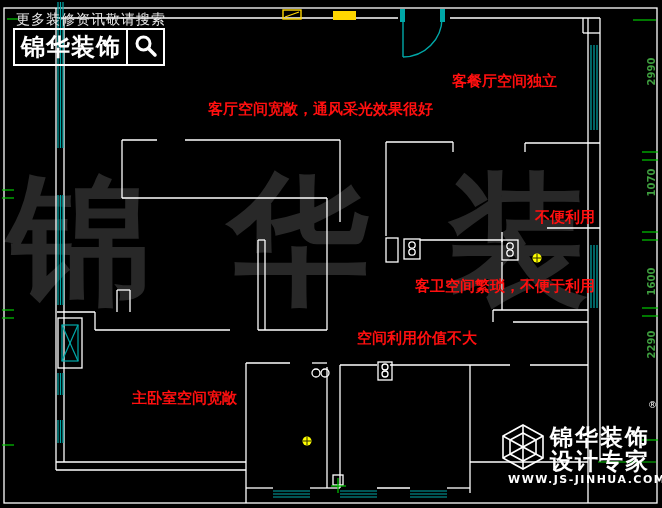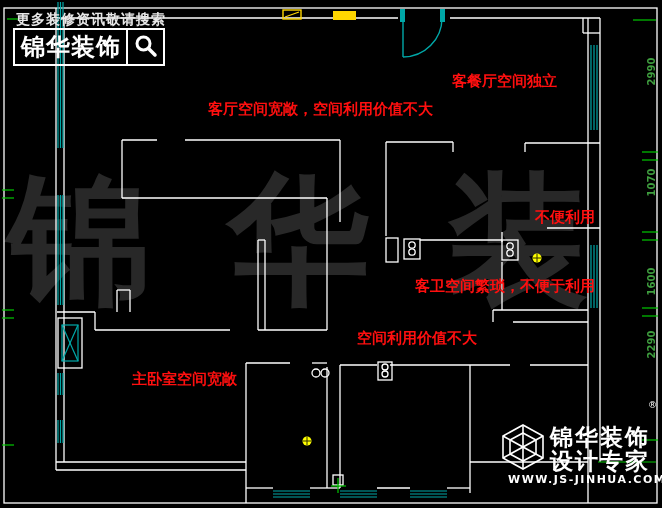--- a/index.html
+++ b/index.html
@@ -5,21 +5,21 @@
   html,body{margin:0;padding:0;background:#000;}
   #stage{position:relative;width:662px;height:508px;background:#000;overflow:hidden;
          font-family:"DejaVu Sans","Liberation Sans",sans-serif;}
   
   #watermark{position:absolute;left:8px;top:168px;width:654px;color:#282828;
              font-family:"DejaVu Serif","Liberation Serif",serif;font-weight:bold;
              font-size:142px;line-height:1;letter-spacing:14px;white-space:nowrap;z-index:1;}
   
   #plan{position:absolute;left:0;top:0;z-index:2;}
   
-  #tagline{position:absolute;left:16px;top:11px;color:#e8e8e8;font-size:14px;font-weight:bold;
+  #tagline{position:absolute;left:16px;top:11px;color:#e8e8e8;font-size:14px;font-weight:normal;
            letter-spacing:1px;z-index:3;text-align:center;}
   #logoBox{position:absolute;left:13px;top:28px;width:148px;height:34px;border:2px solid #fff;
            display:flex;align-items:center;z-index:3;}
   #logoText{color:#fff;font-size:24px;font-weight:bold;letter-spacing:1px;padding-left:6px;
             font-family:"DejaVu Serif","Liberation Serif",serif;white-space:nowrap;}
   #logoSep{width:2px;height:34px;background:#fff;margin-left:5px;}
   #logoMag{padding:2px 0 0 5px;}
   
   .ann{position:absolute;color:#ff0f0f;font-size:15px;font-weight:bold;line-height:16px;
        white-space:pre-line;z-index:3;}
@@ -213,26 +213,26 @@
     <span id="logoText">锦华装饰</span>
     <span id="logoSep"></span>
     <span id="logoMag">
       <svg width="26" height="26" viewBox="0 0 26 26">
         <circle cx="10.5" cy="10.5" r="6.5" stroke="#fff" stroke-width="3" fill="none"></circle>
         <line x1="15.5" y1="15.5" x2="22" y2="22" stroke="#fff" stroke-width="3.5" stroke-linecap="round"></line>
       </svg>
     </span>
   </div>
 
-  <div class="ann" style="left:208px;top:101px;">客厅空间宽敞，空间利用价值不大</div>
+  <div class="ann" style="left:208px;top:101px;">客厅空间宽敞，通风采光效果很好</div>
   <div class="ann" style="left:452px;top:73px;">客餐厅空间独立</div>
   <div class="ann" style="left:535px;top:177px;margin-top:32px;">不便利用</div>
   <div class="ann" style="left:415px;top:278px;">客卫空间繁琐，不便于利用</div>
   <div class="ann" style="left:357px;top:330px;">空间利用价值不大</div>
-  <div class="ann" style="left:132px;top:371px;">主卧室空间宽敞</div>
+  <div class="ann" style="left:132px;top:390px;">主卧室空间宽敞</div>
 
   <div class="dim" style="left:638px;top:66px;">2990</div>
   <div class="dim" style="left:638px;top:177px;">1070</div>
   <div class="dim" style="left:638px;top:276px;">1600</div>
   <div class="dim" style="left:638px;top:339px;">2290</div>
 
   <div id="brand">
     <span id="brandCube">
       <svg width="46" height="46" viewBox="0 0 46 46" fill="none" stroke="#fff" stroke-width="1.6">
         <polygon points="23,1 43,12 43,34 23,45 3,34 3,12"></polygon>

